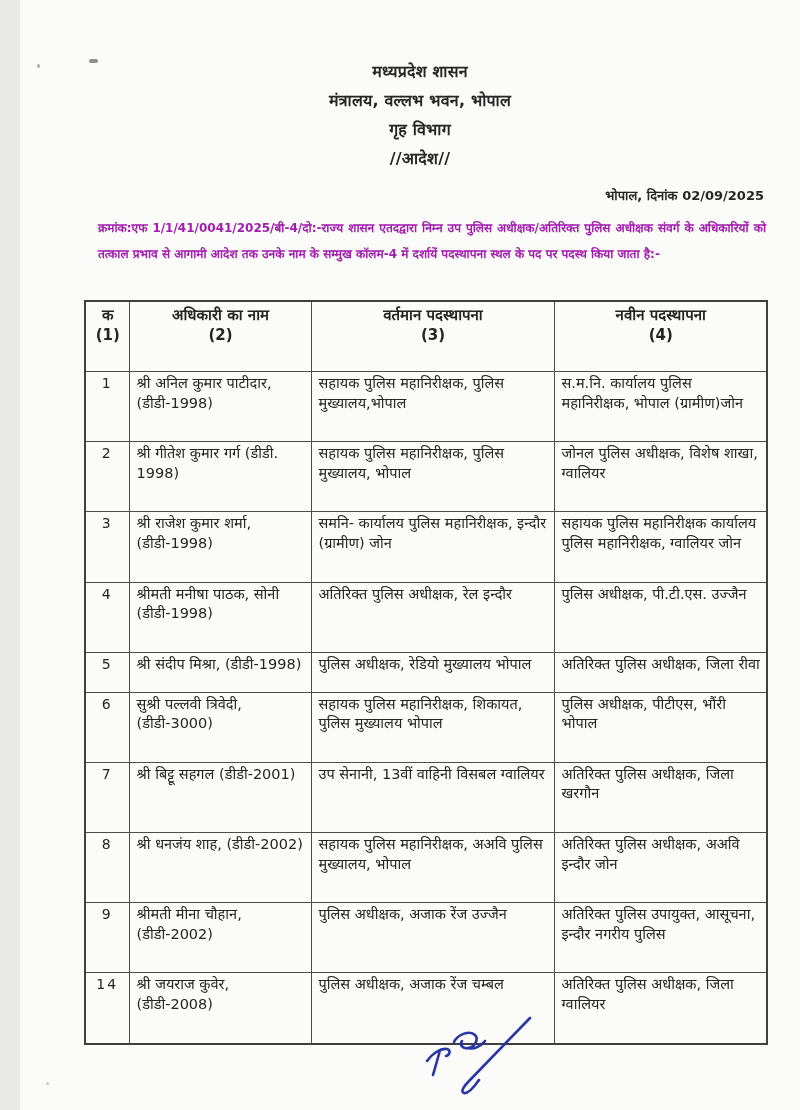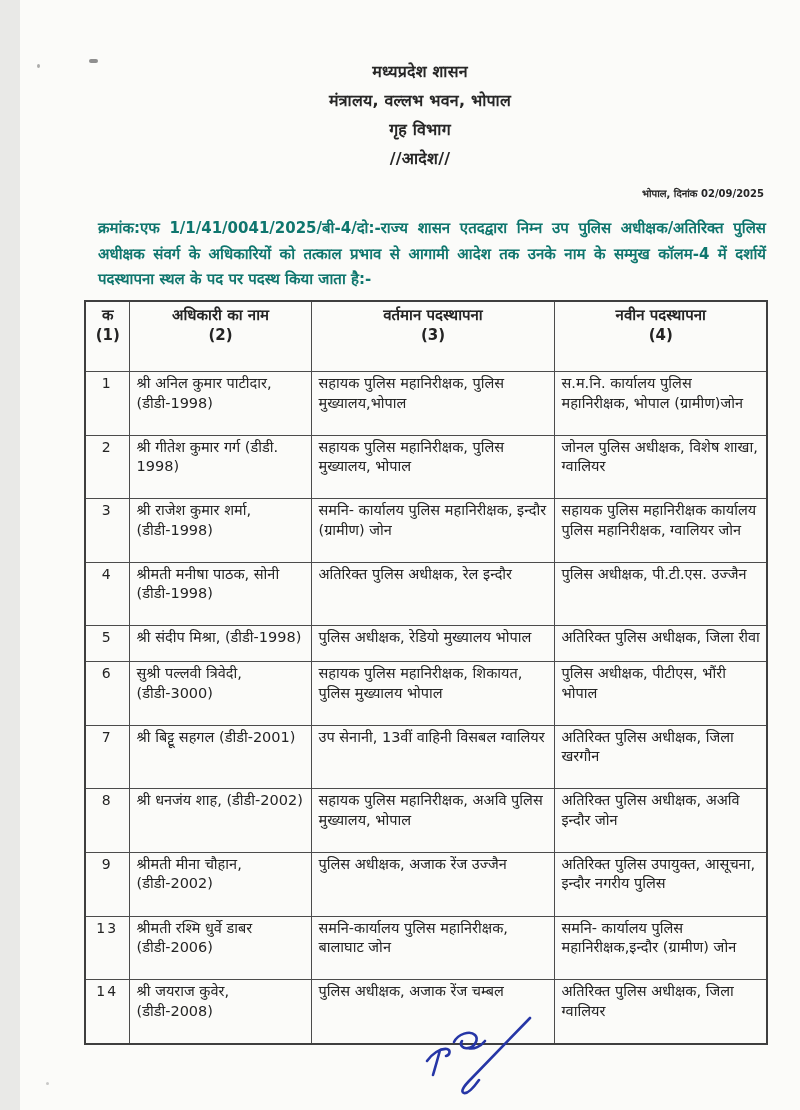--- a/index.html
+++ b/index.html
@@ -23,26 +23,26 @@
   .speck.s2{left:69px;top:59px;width:9px;height:4px;border-radius:2px;opacity:.75;}
   .speck.s3{left:26px;top:1082px;width:3px;height:3px;opacity:.35;}
 
   .doc-header{
     position:absolute;left:0;top:57px;width:100%;
     text-align:center;font-weight:bold;font-size:16px;line-height:29px;
     letter-spacing:.2px;
   }
   .dateline{
     position:absolute;right:56px;top:186px;
-    font-weight:bold;font-size:10px;
+    font-weight:bold;font-size:13px;
   }
   .order-para{
     position:absolute;left:78px;top:216px;width:668px;
-    font-weight:bold;font-size:15px;line-height:25.5px;
-    text-align:justify;color:#0f766e;
+    font-weight:bold;font-size:12px;line-height:25.5px;
+    text-align:justify;color:#a21caf;
   }
   .doc-table{
     position:absolute;left:64px;top:300px;
     width:682px;height:745px;
     border-collapse:collapse;table-layout:fixed;
     font-size:14.5px;line-height:19.5px;color:#242424;
   }
   .doc-table th,.doc-table td{
     border:1.6px solid #4c4c4c;
     padding:2px 6px 3px 7px;
@@ -172,26 +172,20 @@
     <tr>
       <td class="sn">9</td>
       <td>श्रीमती मीना चौहान, (डीडी-2002)</td>
       <td>पुलिस अधीक्षक, अजाक रेंज उज्जैन</td>
       <td>अतिरिक्त पुलिस उपायुक्त, आसूचना, इन्दौर नगरीय पुलिस</td>
     </tr>
 
 
 
 
-    <tr>
-      <td class="sn">13</td>
-      <td>श्रीमती रश्मि धुर्वे डाबर (डीडी-2006)</td>
-      <td>समनि-कार्यालय पुलिस महानिरीक्षक, बालाघाट जोन</td>
-      <td>समनि- कार्यालय पुलिस महानिरीक्षक,इन्दौर (ग्रामीण) जोन</td>
-    </tr>
 
     <tr>
       <td class="sn">14</td>
       <td>श्री जयराज कुवेर, (डीडी-2008)</td>
       <td>पुलिस अधीक्षक, अजाक रेंज चम्बल</td>
       <td>अतिरिक्त पुलिस अधीक्षक, जिला ग्वालियर</td>
     </tr>
 
   </tbody>
   </table>

